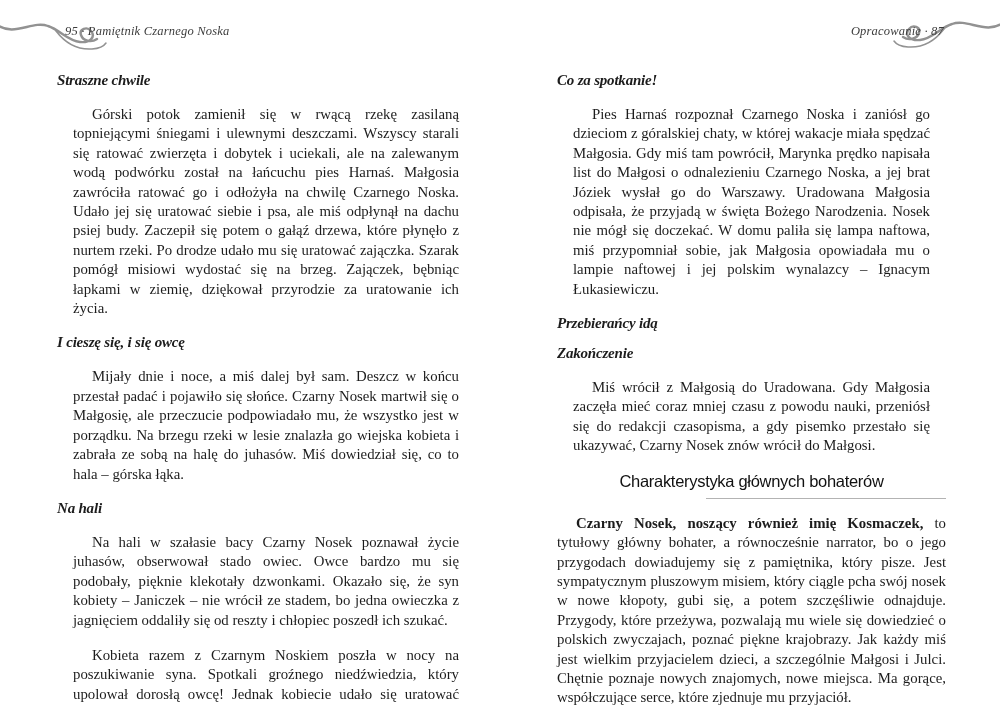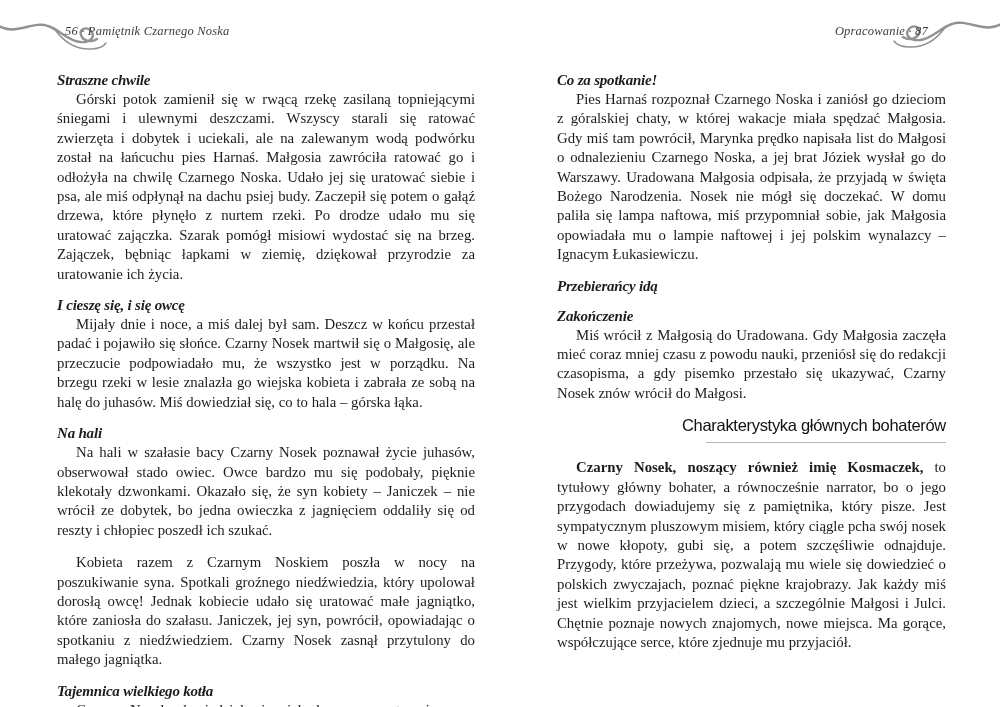--- a/index.html
+++ b/index.html
@@ -20,46 +20,46 @@
   
   .running-head {
     position: absolute;
     top: 24px;
     font-size: 12.5px;
     font-style: italic;
     color: #3c3c3c;
     letter-spacing: 0.2px;
   }
   .running-head.left  { left: 65px; }
-  .running-head.right { right: 72px; text-align: left; }
+  .running-head.right { right: 56px; text-align: left; }
 
   
   .col { position: absolute; top: 60px; }
   .col.left  { left: 57px;  width: 418px; }
   .col.right { left: 557px; width: 389px; }
 
   .section { margin: 0 0 13px 0; }
   .section-heading {
     font-size: 15px;
     font-weight: bold;
     font-style: italic;
     margin: 12px 0 1px 0;
     letter-spacing: -0.2px;
   }
   .body-par {
-    margin: 0;
+    margin: 16px;
     font-size: 14.8px;
     line-height: 19.4px;
     text-align: justify;
     text-indent: 19px;
     hyphens: auto;
   }
 
   
-  .chapter-block { margin: 10px 0 15px 0; text-align: right; }
+  .chapter-block { margin: 10px 0 15px 0; text-align: center; }
   .chapter-title {
     font-family: "Liberation Sans", sans-serif;
     font-size: 16.5px;
     font-weight: normal;
     letter-spacing: -0.3px;
     margin: 0;
     color: #111;
   }
   .chapter-rule {
     margin: 7px 0 0 auto;
@@ -82,35 +82,35 @@
       <path d="M60,15 C70,28 82,34 96,33 C103,32.5 108,30 110,27" fill="none" stroke="#929292" stroke-width="1.5" stroke-linecap="round"></path>
     </svg>
   </div>
   <div class="ornament tr">
     <svg width="122" height="38" viewBox="0 0 122 38" aria-hidden="true">
       <path d="M0,8 C18,22 36,4 52,10 C64,14 72,25 84,26 C94,27 100,21 95,15 C91,10 83,13 85,19 C87,25 95,27 101,23" fill="none" stroke="#929292" stroke-width="2.4" stroke-linecap="round"></path>
       <path d="M60,15 C70,28 82,34 96,33 C103,32.5 108,30 110,27" fill="none" stroke="#929292" stroke-width="1.5" stroke-linecap="round"></path>
     </svg>
   </div>
 
-  <div class="running-head left">56 · Pamiętnik Czarnego Noska</div>
+  <div class="running-head left">95 · Pamiętnik Czarnego Noska</div>
   <div class="running-head right">Opracowanie · 87</div>
 
   <div class="col left">
     <div class="section">
       <h3 class="section-heading">Straszne chwile</h3>
       <p class="body-par">Górski potok zamienił się w rwącą rzekę zasilaną topniejącymi śniegami i ulewnymi deszczami. Wszyscy starali się ratować zwierzęta i dobytek i uciekali, ale na zalewanym wodą podwórku został na łańcuchu pies Harnaś. Małgosia zawróciła ratować go i odłożyła na chwilę Czarnego Noska. Udało jej się uratować siebie i psa, ale miś odpłynął na dachu psiej budy. Zaczepił się potem o gałąź drzewa, które płynęło z nurtem rzeki. Po drodze udało mu się uratować zajączka. Szarak pomógł misiowi wydostać się na brzeg. Zajączek, bębniąc łapkami w ziemię, dziękował przyrodzie za uratowanie ich życia.</p>
     </div>
     <div class="section">
       <h3 class="section-heading">I cieszę się, i się owcę</h3>
       <p class="body-par">Mijały dnie i noce, a miś dalej był sam. Deszcz w końcu przestał padać i pojawiło się słońce. Czarny Nosek martwił się o Małgosię, ale przeczucie podpowiadało mu, że wszystko jest w porządku. Na brzegu rzeki w lesie znalazła go wiejska kobieta i zabrała ze sobą na halę do juhasów. Miś dowiedział się, co to hala – górska łąka.</p>
     </div>
     <div class="section">
       <h3 class="section-heading">Na hali</h3>
-      <p class="body-par">Na hali w szałasie bacy Czarny Nosek poznawał życie juhasów, obserwował stado owiec. Owce bardzo mu się podobały, pięknie klekotały dzwonkami. Okazało się, że syn kobiety – Janiczek – nie wrócił ze dobytek, bo jedna owieczka z jagnięciem oddaliły się od reszty i chłopiec poszedł ich szukać.</p>
+      <p class="body-par">Na hali w szałasie bacy Czarny Nosek poznawał życie juhasów, obserwował stado owiec. Owce bardzo mu się podobały, pięknie klekotały dzwonkami. Okazało się, że syn kobiety – Janiczek – nie wrócił ze stadem, bo jedna owieczka z jagnięciem oddaliły się od reszty i chłopiec poszedł ich szukać.</p>
     </div>
     <div class="section">
       <p class="body-par">Kobieta razem z Czarnym Noskiem poszła w nocy na poszukiwanie syna. Spotkali groźnego niedźwiedzia, który upolował dorosłą owcę! Jednak kobiecie udało się uratować małe jagniątko, które zaniosła do szałasu. Janiczek, jej syn, powrócił, opowiadając o spotkaniu z niedźwiedziem. Czarny Nosek zasnął przytulony do małego jagniątka.</p>
     </div>
     <div class="section">
       <h3 class="section-heading">Tajemnica wielkiego kotła</h3>
       <p class="body-par">Czarny Nosek dowiedział się, jak baca przygotowuje sery. Przyglądał się z zaciekawieniem wielkiemu kotłowi, foremkom i gotowym już oscypkom. Czasami wyruszał z Janiczkiem z owcami na hale.</p>
     </div>
   </div>
 

